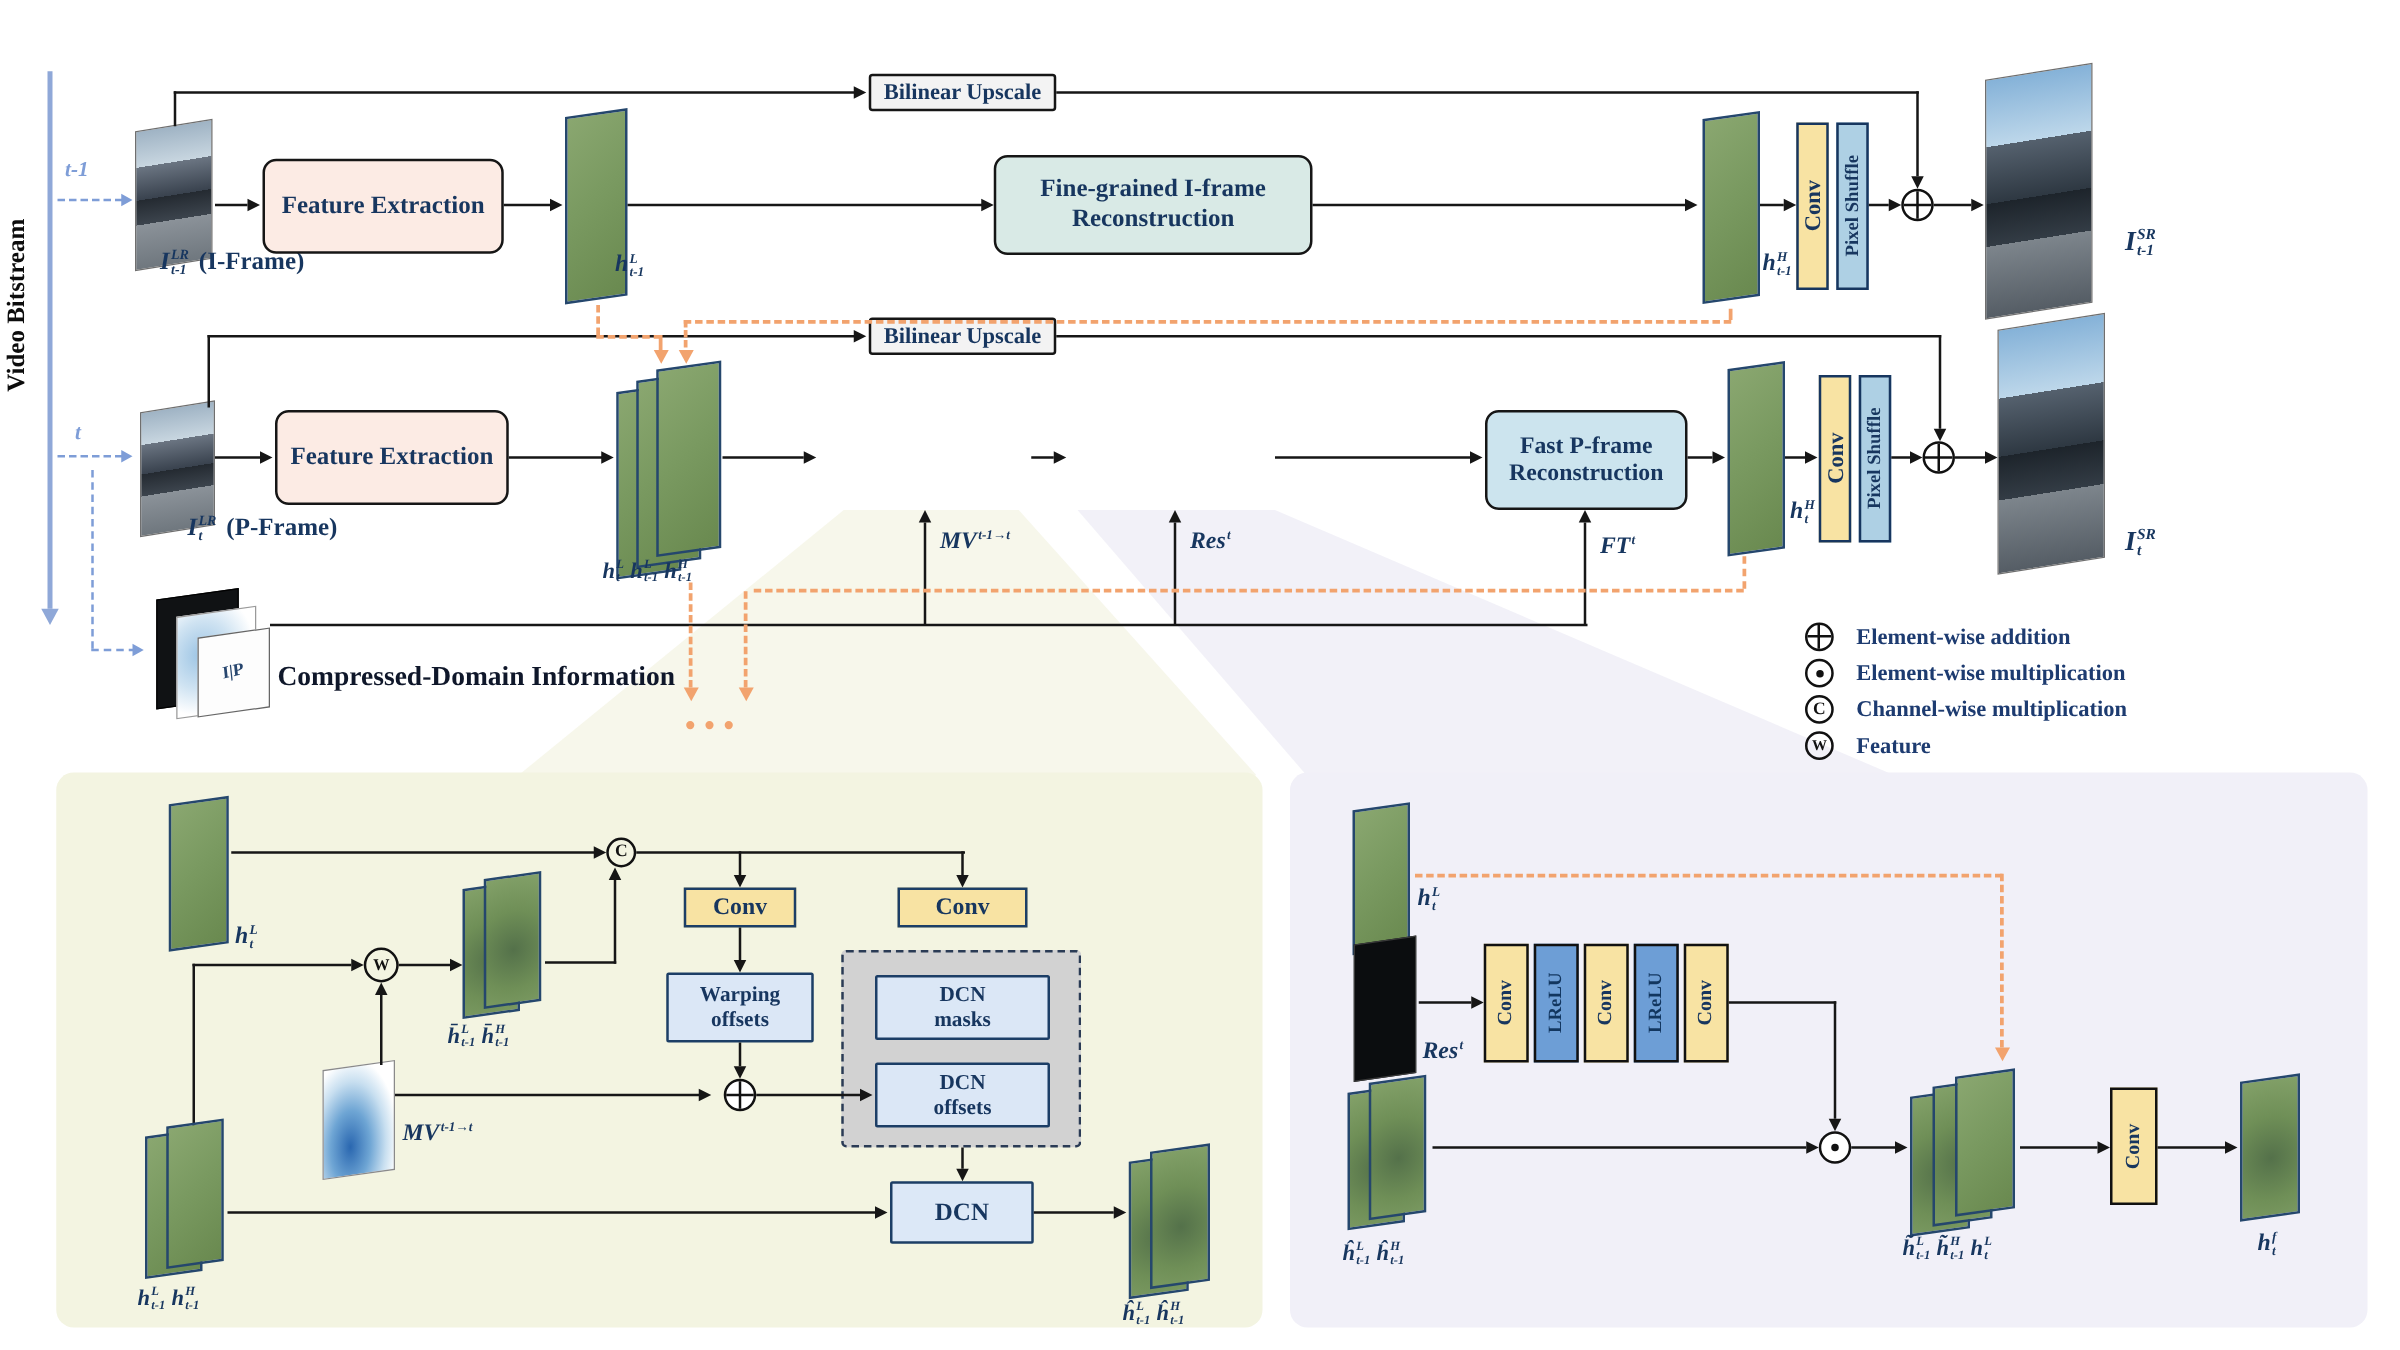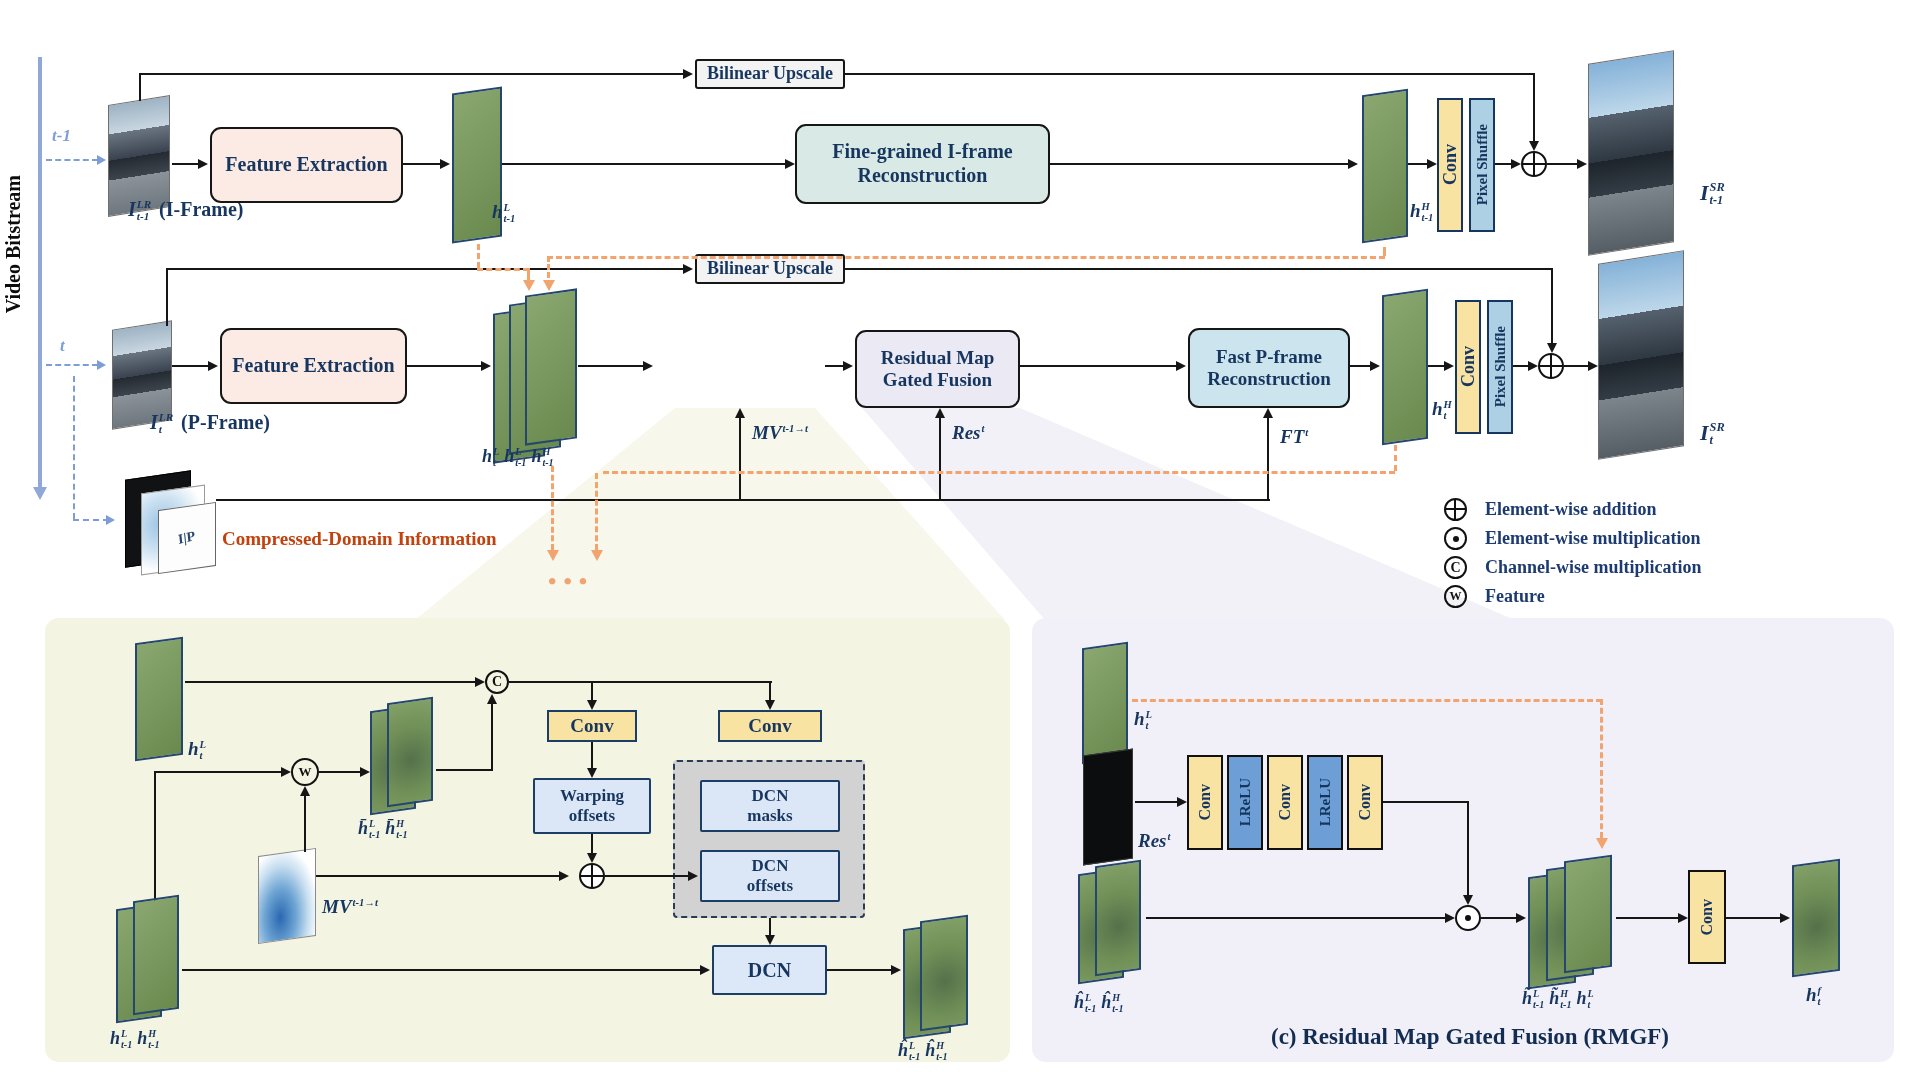--- a/index.html
+++ b/index.html
@@ -232,24 +232,20 @@
           <span class="msup">H</span>
           <span class="msub">t-1</span>
         </span>
       </span>
     </div>
 
   <div class="hl" style="left:578px;top:365px;width:65px;"></div>
   <div class="ar" style="left:643px;top:360.8px;"></div>
   <div class="hl" style="left:825px;top:365px;width:18px;"></div>
   <div class="ar" style="left:843px;top:360.8px;"></div>
-  <div class="box rounded" style="left:855px;top:330px;width:165px;height:78px;background:#eae9f4;font-size:19px;">
-    <span>Residual Map</span>
-    <span>Gated Fusion</span>
-  </div>
   <div class="hl" style="left:1020px;top:365px;width:156px;"></div>
   <div class="ar" style="left:1176px;top:360.8px;"></div>
   <div class="box rounded" style="left:1188px;top:328px;width:162px;height:80px;background:#cce4ee;font-size:19px;">
     <span>Fast P-frame</span>
     <span>Reconstruction</span>
   </div>
   <div class="hl" style="left:1350px;top:365px;width:20px;"></div>
   <div class="ar" style="left:1370px;top:360.8px;"></div>
 
   <div class="fmap" style="left:1382px;top:292px;width:46px;height:150px;"></div>
@@ -288,21 +284,21 @@
       </span>
     </div>
 
   <div class="abs" style="left:125px;top:475px;width:64px;height:86px;background:#101214;transform:skewY(-8deg);border:1px solid #000;"></div>
   <div class="abs" style="left:141px;top:489px;width:62px;height:80px;transform:skewY(-8deg);border:1px solid #9a9a9a;
               background:radial-gradient(ellipse at 30% 40%,#9cc4e4 0%,#cfe3f2 40%,#ffffff 70%);background-color:#fff;"></div>
   <div class="abs" style="left:158px;top:506px;width:56px;height:62px;transform:skewY(-8deg);border:1px solid #666;background:#fdfdfd;
               display:flex;align-items:center;justify-content:center;">
     <span style="font-weight:bold;color:#27466e;font-size:14px;transform:rotate(-6deg);">I|P</span>
   </div>
-  <div class="abs" style="left:222px;top:528px;font-size:19px;font-weight:bold;color:#c2410c;">Compressed-Domain Information</div>
+  <div class="abs" style="left:222px;top:528px;font-size:22px;font-weight:bold;color:#0f172a;">Compressed-Domain Information</div>
 
   <div class="hl" style="left:216px;top:499px;width:1054px;"></div>
 
   <div class="vl" style="left:739px;top:418px;height:82px;"></div>
   <div class="au" style="left:734.7px;top:408px;"></div>
   <div class="mlabel" style="left:752px;top:422px;font-size:19px;">
       <span class="mpart">
         <span class="mbase">MV</span>
         <span class="msc">
           <span class="msup"></span>
@@ -630,15 +626,14 @@
   <div class="mlabel" style="left:1806px;top:984px;font-size:19px;">
       <span class="mpart">
         <span class="mbase">h</span>
         <span class="msc">
           <span class="msup">f</span>
           <span class="msub">t</span>
         </span>
       </span>
     </div>
 
-  <div class="ptitle" style="left:1090px;top:1024px;width:760px;">(c) Residual Map Gated Fusion (RMGF)</div>
 
 </div>
 
 </body></html>

